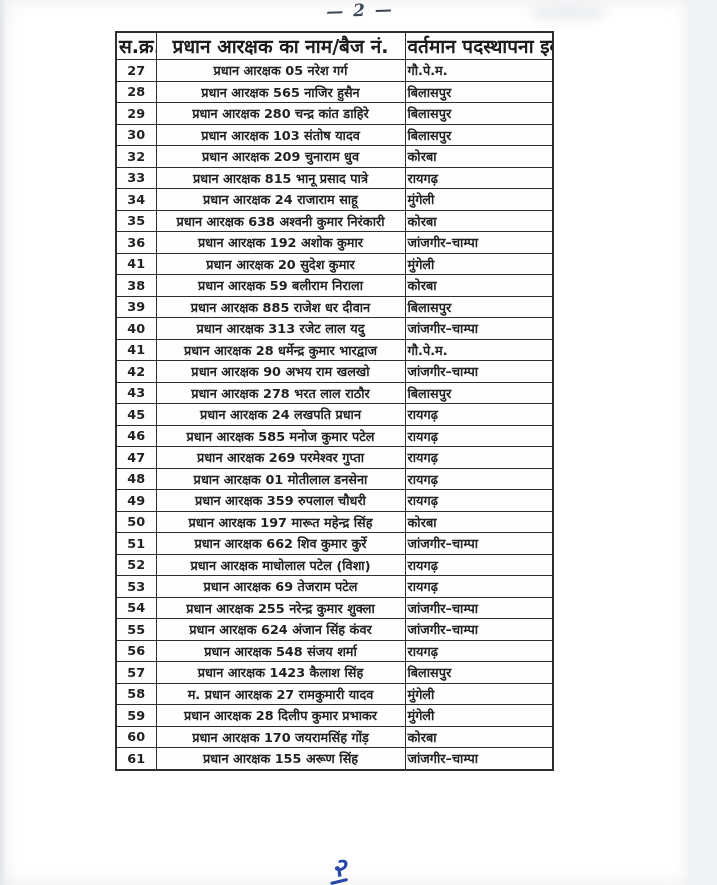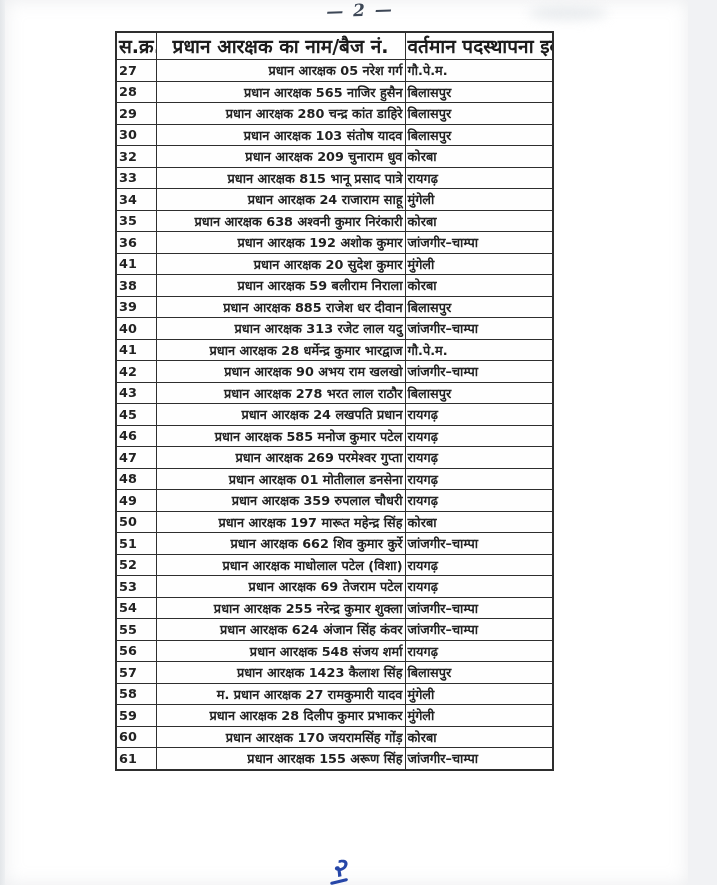--- a/index.html
+++ b/index.html
@@ -74,22 +74,22 @@
   }
   table.roster td {
     height: 20.5px;
     font-size: 12.8px;
     font-weight: 600;
     color: #222222;
     padding: 0 2px;
     white-space: nowrap;
     overflow: hidden;
   }
-  td.c-sn   { text-align: left; font-size: 12.5px; }
-  td.c-name { text-align: right; padding-left: 8px; }
+  td.c-sn   { text-align: center; font-size: 12.5px; }
+  td.c-name { text-align: center; padding-left: 8px; }
   td.c-unit { }
   .bottom-mark {
     position: absolute;
     left: 332px; top: 848px;
     font-family: "DejaVu Serif", serif;
     font-style: italic;
     font-size: 26px;
     font-weight: bold;
     color: var(--ink_blue, #2646a8);
     transform: rotate(8deg);

